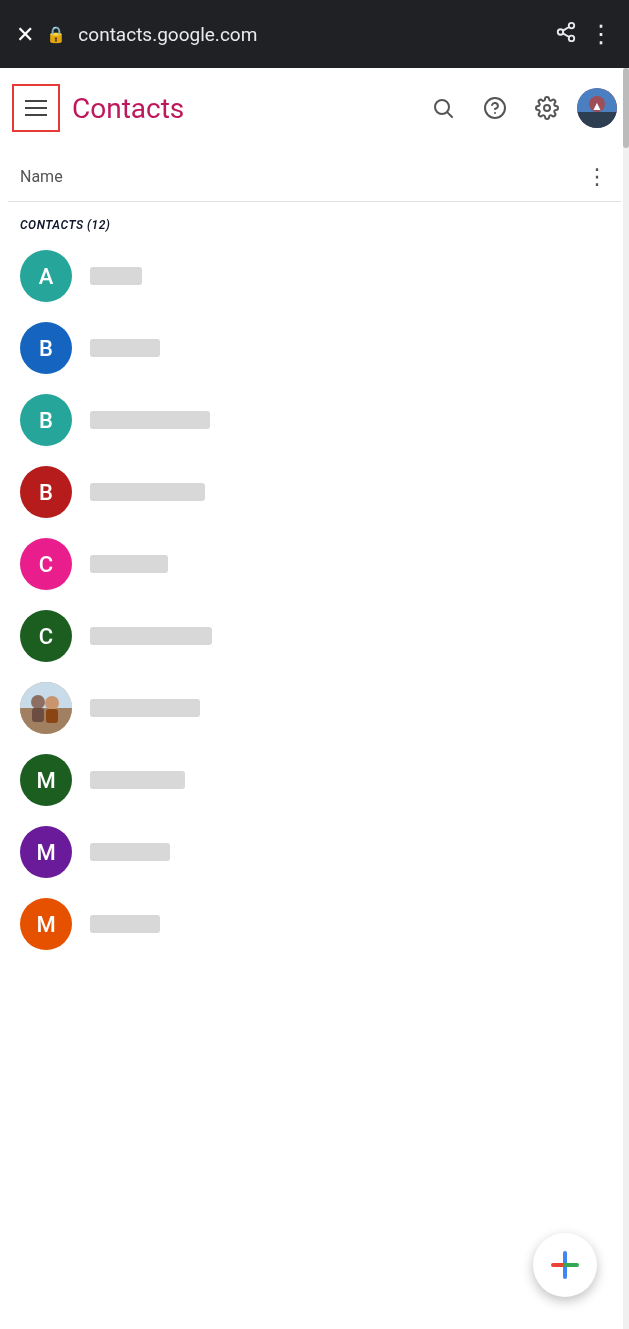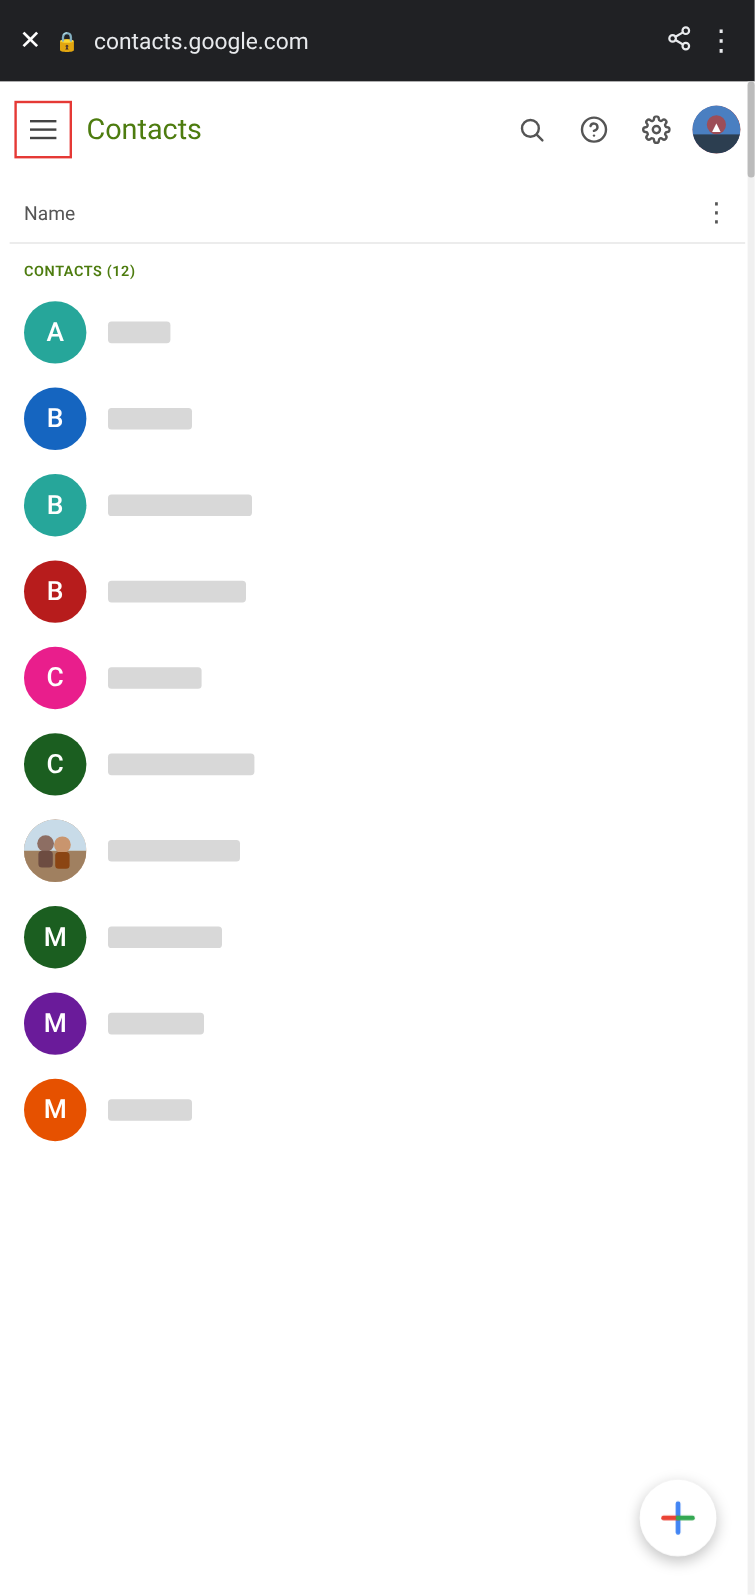--- a/index.html
+++ b/index.html
@@ -67,22 +67,22 @@
       background: transparent;
       flex-shrink: 0;
     }
     .hamburger-btn span {
       display: block;
       width: 22px;
       height: 2px;
       background: #444;
     }
     .app-title {
-      font-size: 24px;
-      color: #4d7c0f;
+      font-size: 28px;
+      color: #be185d;
       font-weight: 400;
       flex: 1;
       padding-left: 4px;
     }
     .header-icon {
       width: 44px;
       height: 44px;
       display: flex;
       align-items: center;
       justify-content: center;
@@ -131,23 +131,24 @@
     .divider {
       height: 1px;
       background: #e0e0e0;
       margin: 0 8px;
     }
 
     
     .contacts-count {
       padding: 16px 20px 8px 20px;
       font-size: 12px;
-      color: #4d7c0f;
+      color: #0f172a;
       font-weight: 600;
       letter-spacing: 0.5px;
+      font-style: italic;
     }
 
     
     .contact-item {
       display: flex;
       align-items: center;
       padding: 10px 20px;
       gap: 18px;
       cursor: pointer;
     }

